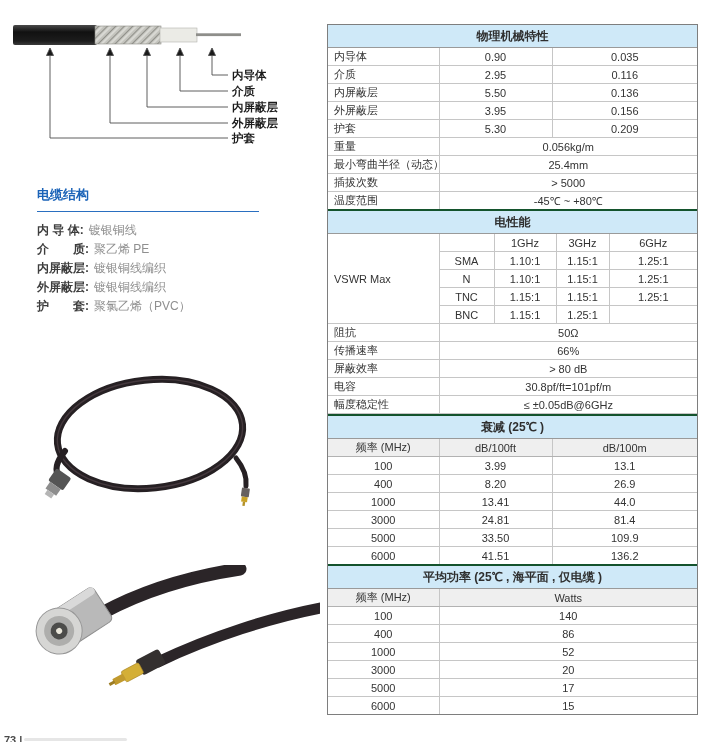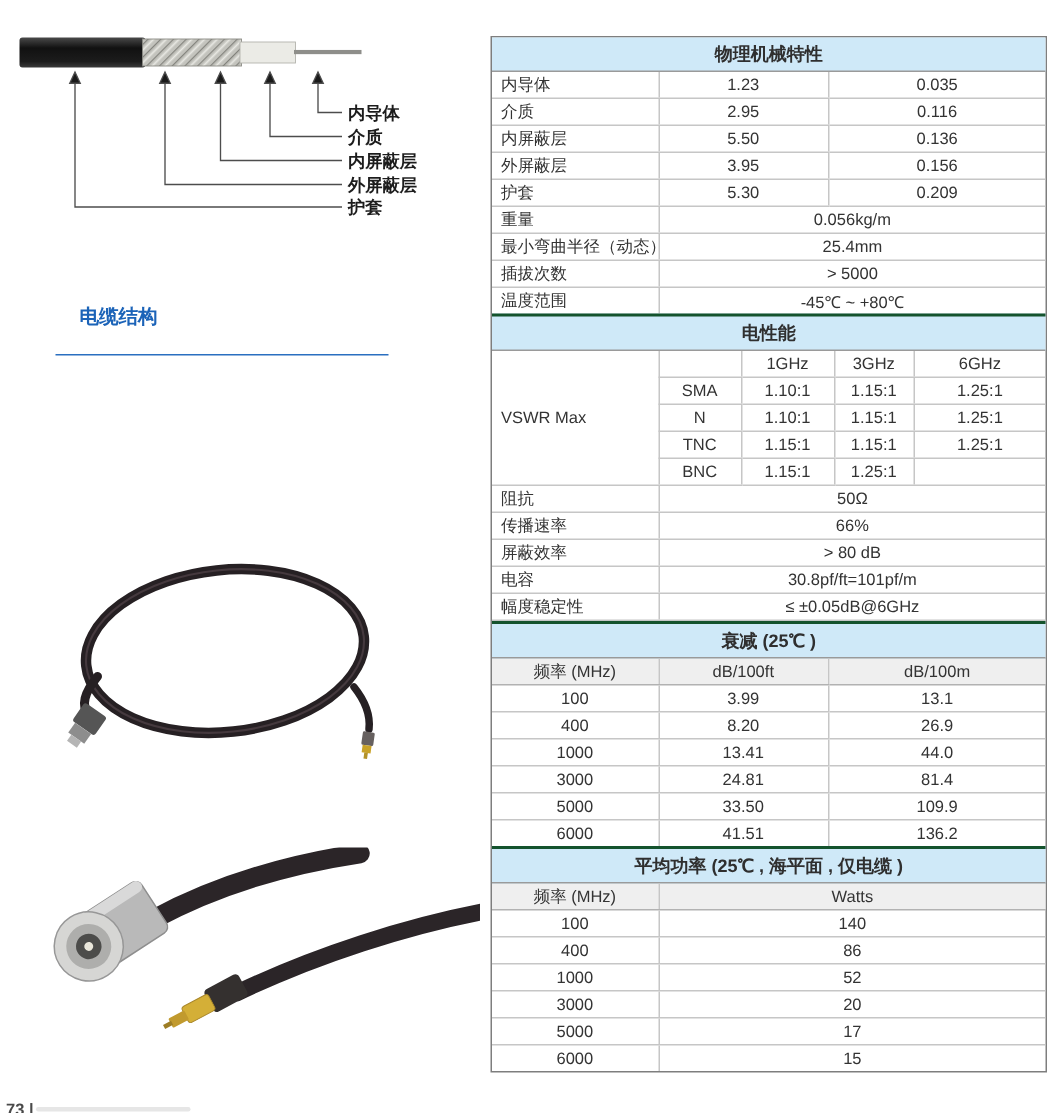--- a/index.html
+++ b/index.html
@@ -15,21 +15,21 @@
      overflow:hidden;white-space:nowrap;}
   tr.last td{border-bottom:none;}
   td.l{text-align:left;padding-left:6px;}
   td.c{text-align:center;}
   td.bl{border-left:1px solid #c6c6c6;}
   tr.hdr td{background:#efefef;border-bottom:1px solid #b2b2b2;}
   td.vswr{vertical-align:middle;}
   
   .diagram{position:absolute;left:0;top:14px;}
   .structure{position:absolute;left:37px;top:186px;width:230px;}
-  .structure h3{margin:16px;font-size:13px;font-weight:bold;color:#1b63b8;}
+  .structure h3{margin:0;font-size:13px;font-weight:bold;color:#1b63b8;}
   .structure .rule{margin-top:7px;width:222px;border-top:1px solid #2a6fc0;height:0;}
   .structure ul{list-style:none;margin:9px 0 0 0;padding:0;font-size:12px;line-height:19px;}
   .structure .lab{color:#3d3d3d;font-weight:600;}
   .structure .val{color:#8f8f8f;margin-left:5px;}
   .photo1{position:absolute;left:8px;top:338px;}
   .photo2{position:absolute;left:0;top:565px;}
   .pagenum{position:absolute;left:4px;top:734px;font-size:11px;font-weight:bold;color:#4a4a4a;}
   .smudge{position:absolute;left:24px;top:738px;width:103px;height:3px;background:#e6e6e6;border-radius:2px;}
   svg text{font-family:"Liberation Sans",sans-serif;}
 </style>
@@ -85,20 +85,27 @@
       <text x="232" y="81">介质</text>
       <text x="232" y="97">内屏蔽层</text>
       <text x="232" y="113">外屏蔽层</text>
       <text x="232" y="128">护套</text>
     </g>
   </svg>
 
   <div class="structure">
     <h3>电缆结构</h3>
     <div class="rule"></div>
+    <ul>
+      <li><span class="lab">内 导 体:</span><span class="val">镀银铜线</span></li>
+      <li><span class="lab">介　　质:</span><span class="val">聚乙烯 PE</span></li>
+      <li><span class="lab">内屏蔽层:</span><span class="val">镀银铜线编织</span></li>
+      <li><span class="lab">外屏蔽层:</span><span class="val">镀银铜线编织</span></li>
+      <li><span class="lab">护　　套:</span><span class="val">聚氯乙烯（PVC）</span></li>
+    </ul>
   </div>
 
   <svg class="photo1" width="300" height="218" viewBox="0 0 300 218">
     <ellipse cx="142" cy="96" rx="93" ry="54" fill="none" stroke="#262023" stroke-width="7" transform="rotate(-6 142 96)"></ellipse>
     <ellipse cx="142" cy="96" rx="93" ry="54" fill="none" stroke="#45393e" stroke-width="1.4" transform="rotate(-6 142 96)"></ellipse>
     <path d="M 57 113 C 48 124 46 132 51 139" fill="none" stroke="#262023" stroke-width="6" stroke-linecap="round"></path>
     <path d="M 228 120 C 236 130 239 139 238 148" fill="none" stroke="#262023" stroke-width="5" stroke-linecap="round"></path>
     <g transform="translate(52,141) rotate(125)">
       <rect x="-7" y="-9" width="15" height="18" rx="2" fill="#555"></rect>
       <rect x="8" y="-6.5" width="8" height="13" fill="#8d8d8d"></rect>
@@ -139,21 +146,21 @@
     <div class="bar">物理机械特性</div>
     <table>
       <colgroup>
           <col style="width:111px">
           <col style="width:113px">
           <col>
         </colgroup>
       <tbody>
       <tr>
             <td class="l">内导体</td>
-            <td class="c bl">1.23</td>
+            <td class="c bl">0.90</td>
             <td class="c bl">0.035</td>
           </tr>
       <tr>
             <td class="l">介质</td>
             <td class="c bl">2.95</td>
             <td class="c bl">0.116</td>
           </tr>
       <tr>
             <td class="l">内屏蔽层</td>
             <td class="c bl">5.50</td>

